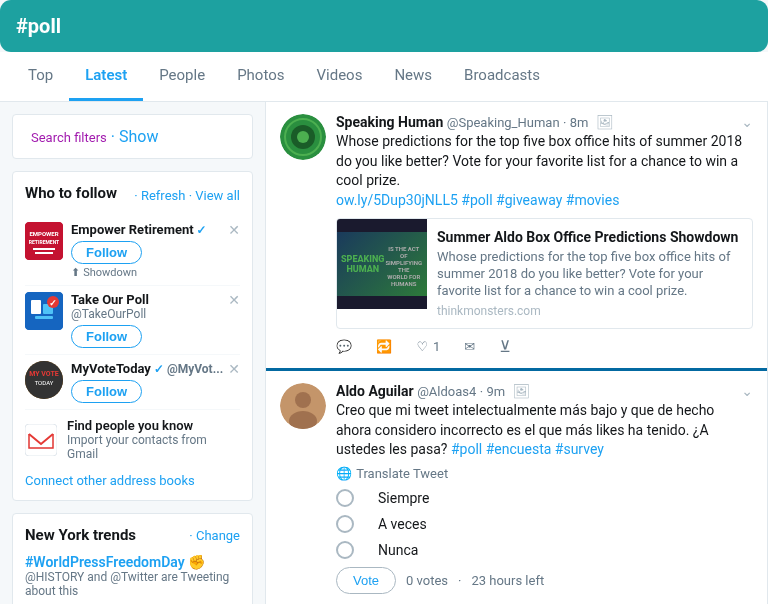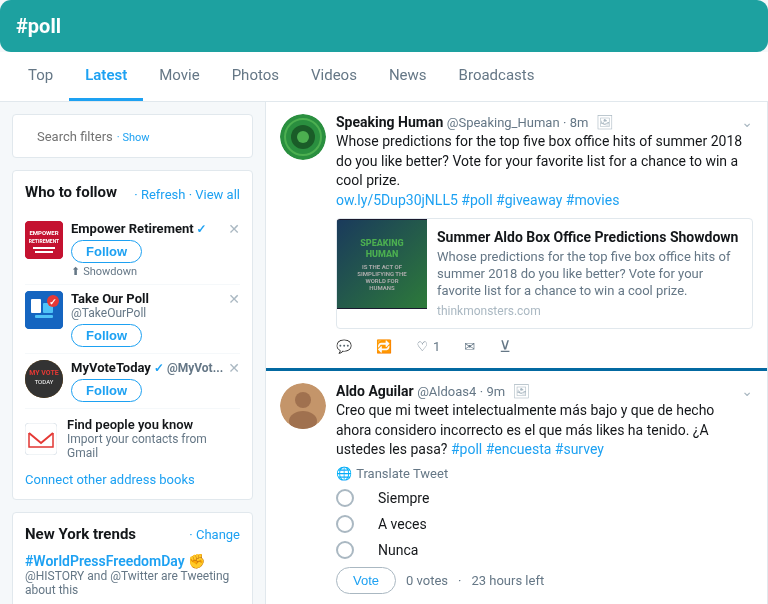--- a/index.html
+++ b/index.html
@@ -15,21 +15,21 @@
     .nav-tab.active { color: #1da1f2; border-bottom-color: #1da1f2; font-weight: 600; }
 
     
     .main-layout { display: flex; max-width: 768px; margin: 0 auto; }
 
     
     .sidebar { width: 265px; flex-shrink: 0; padding: 12px; }
 
     .sidebar-section { background: #fff; border: 1px solid #e1e8ed; border-radius: 4px; margin-bottom: 12px; padding: 12px; }
     .sidebar-section-title { font-size: 15px; font-weight: 700; color: #14171a; margin-bottom: 4px; }
-    .sidebar-section-title span { font-size: 13px; font-weight: 400; color: #737373; cursor: pointer; margin-left: 12px; }
+    .sidebar-section-title span { font-size: 13px; font-weight: 400; color: #a21caf; cursor: pointer; margin-left: 6px; }
 
     .who-follow-header { display: flex; align-items: center; justify-content: space-between; margin-bottom: 10px; }
 
     .follow-item { display: flex; align-items: flex-start; padding: 6px 0; border-bottom: 1px solid #f5f8fa; position: relative; }
     .follow-item:last-of-type { border-bottom: none; }
     .follow-avatar { width: 38px; height: 38px; border-radius: 4px; margin-right: 8px; flex-shrink: 0; overflow: hidden; display: flex; align-items: center; justify-content: center; }
     .follow-info { flex: 1; }
     .follow-name { font-size: 13px; font-weight: 700; color: #14171a; display: flex; align-items: center; gap: 3px; }
     .follow-handle { font-size: 12px; color: #657786; }
     .follow-btn { border: 1px solid #1da1f2; color: #1da1f2; background: #fff; border-radius: 20px; padding: 3px 14px; font-size: 13px; font-weight: 600; cursor: pointer; margin-top: 4px; }
@@ -85,46 +85,46 @@
     .vote-btn { border: 1px solid #aab8c2; background: #fff; border-radius: 20px; padding: 5px 16px; font-size: 13px; color: #1da1f2; cursor: pointer; }
     .vote-info { font-size: 13px; color: #657786; }
 
     
     .empower-av { background: #c41230; border-radius: 4px; width: 38px; height: 38px; display: flex; align-items: center; justify-content: center; color: #fff; font-size: 8px; font-weight: 700; text-align: center; }
     
     .top-av { background: #1565c0; border-radius: 4px; width: 38px; height: 38px; display: flex; align-items: center; justify-content: center; }
     
     .mvt-av { background: #a16207; border-radius: 50%; width: 38px; height: 38px; display: flex; align-items: center; justify-content: center; }
 
-    .speaking-human-card-bg { background: linear-gradient(135deg, #1a3a5c 0%, #2d7a3a 100%); width: 90px; height: 88px; display: flex; flex-direction: column; align-items: center; justify-content: center; color: white; font-size: 7px; font-weight: 700; text-align: center; padding: 4px; }
+    .speaking-human-card-bg { background: linear-gradient(135deg, #1a3a5c 0%, #2d7a3a 100%); width: 90px; height: 64px; display: flex; flex-direction: row; align-items: center; justify-content: center; color: white; font-size: 7px; font-weight: 700; text-align: center; padding: 4px; }
   </style>
 </head>
 <body>
 
 <div class="header">
   <span class="header-title">#poll</span>
 </div>
 
 <div class="nav-tabs">
   <a class="nav-tab">Top</a>
   <a class="nav-tab active">Latest</a>
-  <a class="nav-tab">Movie</a>
+  <a class="nav-tab">People</a>
   <a class="nav-tab">Photos</a>
   <a class="nav-tab">Videos</a>
   <a class="nav-tab">News</a>
   <a class="nav-tab">Broadcasts</a>
 </div>
 
 <div class="main-layout">
 
   <div class="sidebar">
 
     <div class="sidebar-section">
       <span class="sidebar-section-title">
-        <span>Search filters</span><span style="color:#1da1f2;font-size:11px;cursor:pointer;margin-left:4px;font-weight:400;">· Show</span>
+        <span>Search filters</span><span style="color:#1da1f2;font-size:16px;cursor:pointer;margin-left:4px;font-weight:400;">· Show</span>
       </span>
     </div>
 
     <div class="sidebar-section">
       <div class="who-follow-header">
         <span class="sidebar-section-title">Who to follow</span>
         <div style="font-size:13px;color:#1da1f2;">
           <span style="cursor:pointer;">· Refresh</span>
           <span style="cursor:pointer;">· View all</span>
         </div>

